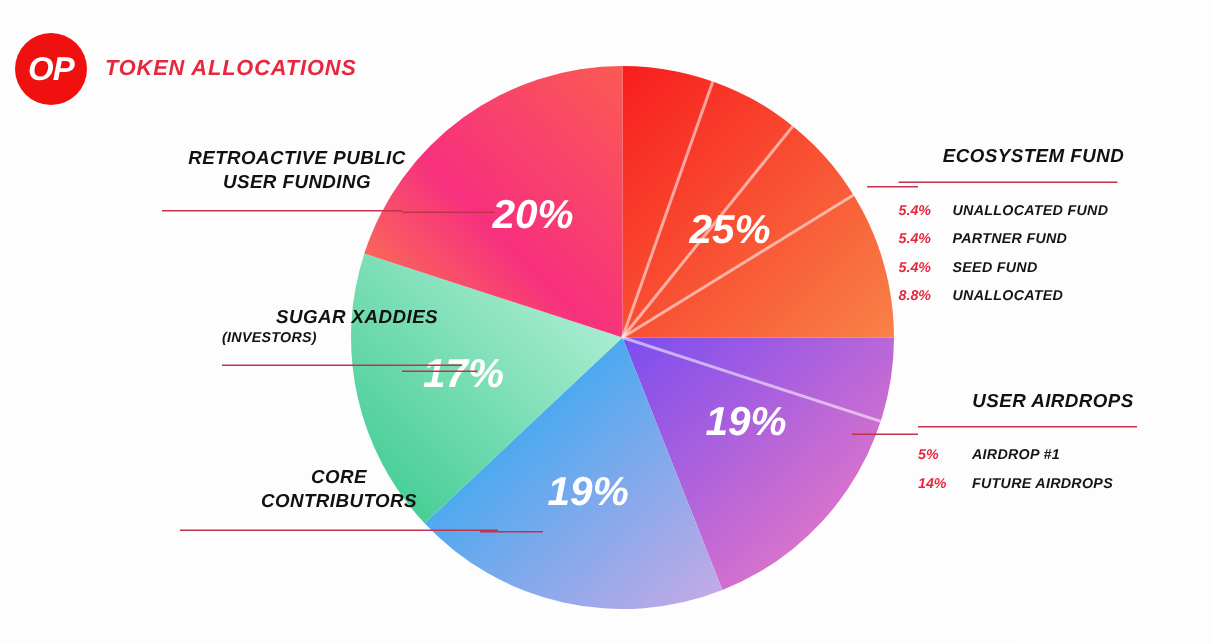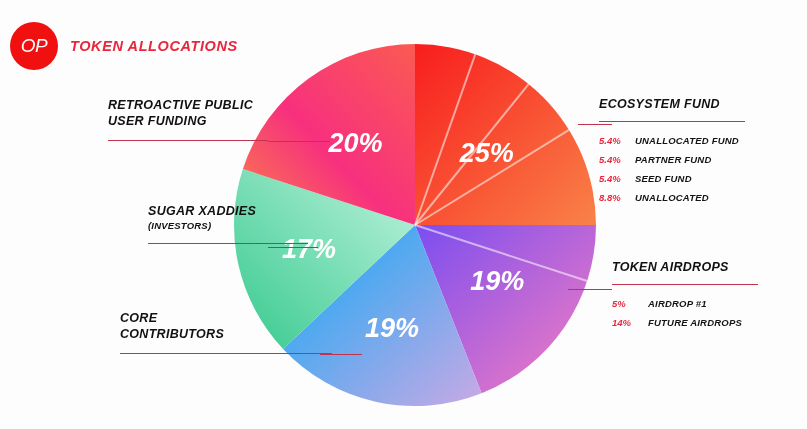--- a/index.html
+++ b/index.html
@@ -31,22 +31,22 @@
     width: 48px;
     height: 48px;
     border-radius: 50%;
     background: #f01010;
     display: flex;
     align-items: center;
     justify-content: center;
   }
   #brand-logo-text {
     color: #ffffff;
-    font-size: 19px;
-    font-weight: normal;
+    font-size: 22px;
+    font-weight: bold;
     font-style: italic;
     letter-spacing: -0.5px;
     text-align: right;
   }
   #brand-title {
     color: #e8273e;
     font-size: 14.5px;
     font-weight: bold;
     font-style: italic;
     letter-spacing: 0.6px;
@@ -75,20 +75,21 @@
   
   .legend-block { position: absolute; }
   .legend-title {
     font-size: 12.5px;
     font-weight: bold;
     font-style: italic;
     color: #111111;
     letter-spacing: 0.3px;
     line-height: 16px;
     white-space: nowrap;
+    text-align: center;
   }
   .legend-sub {
     font-size: 9.5px;
     font-weight: bold;
     font-style: italic;
     color: #111111;
     letter-spacing: 0.2px;
     line-height: 13px;
   }
   .rule {
@@ -246,21 +247,21 @@
           <span class="item-name">SEED FUND</span>
         </div>
         <div class="item-row">
           <span class="item-pct">8.8%</span>
           <span class="item-name">UNALLOCATED</span>
         </div>
       </div>
   </div>
 
   <div class="legend-block" id="legend-air">
-    <div class="legend-title">TOKEN AIRDROPS</div>
+    <div class="legend-title">USER AIRDROPS</div>
     <div class="rule"></div>
     <div class="items">
         <div class="item-row">
           <span class="item-pct">5%</span>
           <span class="item-name">AIRDROP #1</span>
         </div>
         <div class="item-row">
           <span class="item-pct">14%</span>
           <span class="item-name">FUTURE AIRDROPS</span>
         </div>

